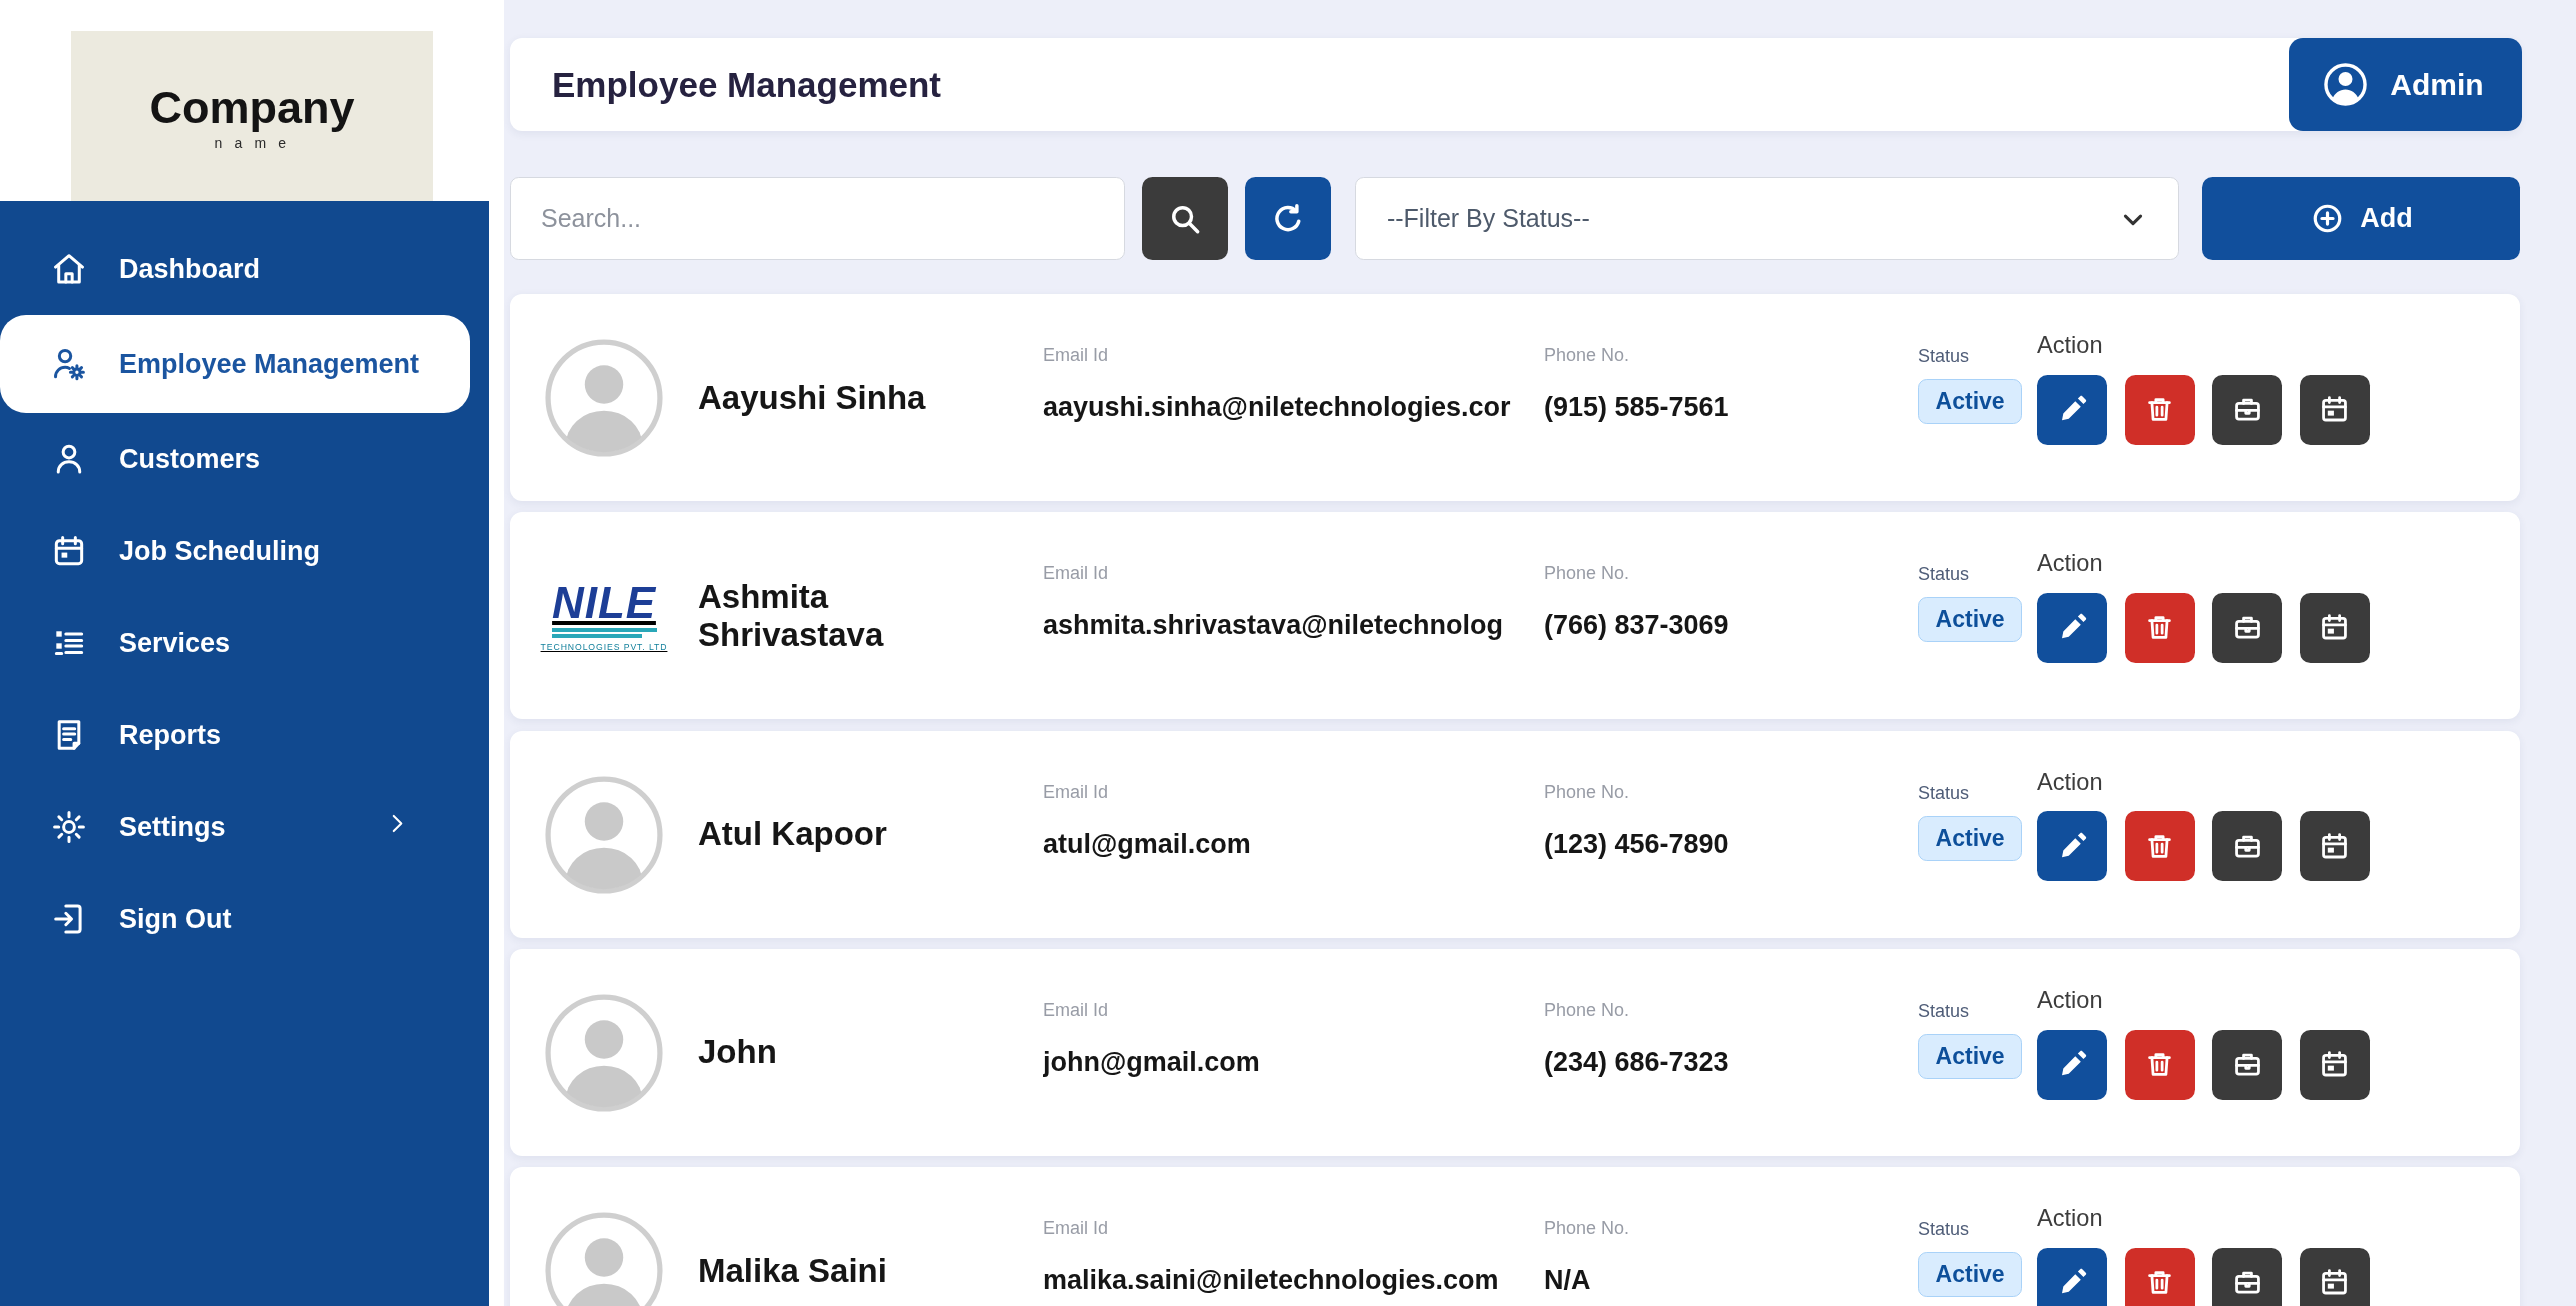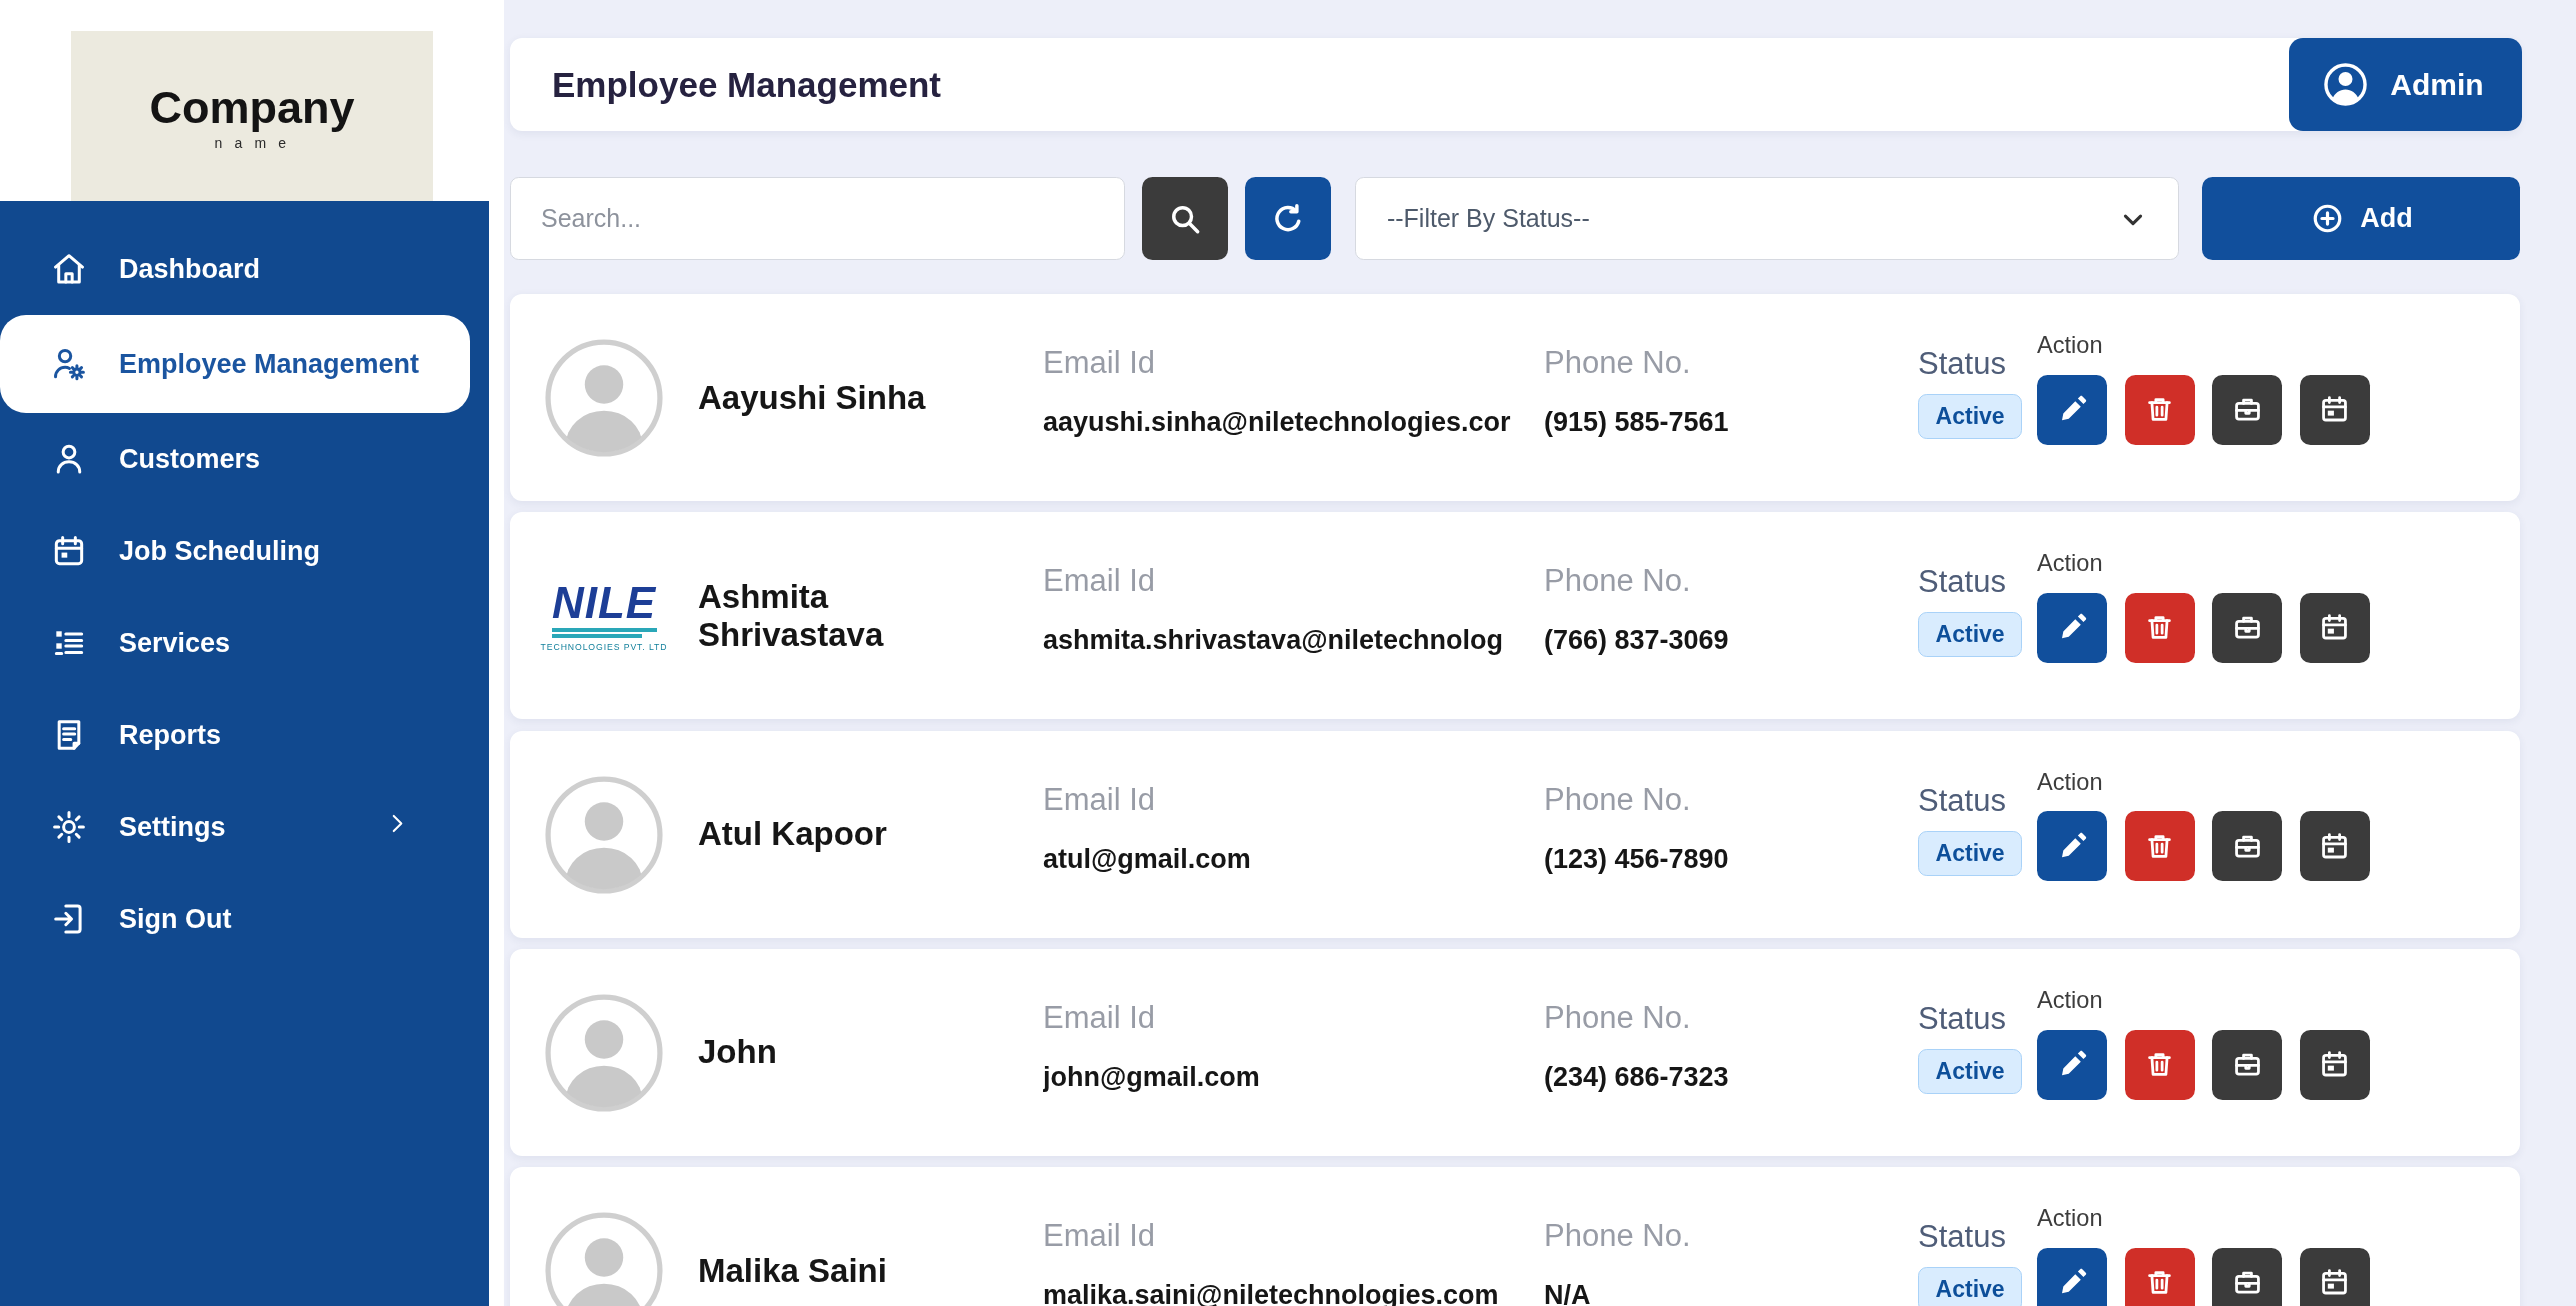--- a/index.html
+++ b/index.html
@@ -54,29 +54,29 @@
   .filter-select svg{width:28px;height:28px;stroke:#333;fill:none;stroke-width:2.6;stroke-linecap:round;stroke-linejoin:round;}
   .add-btn{margin-left:23px;width:318px;background:var(--accent_blue,#114f9c);border:none;border-radius:10.5px;display:flex;align-items:center;justify-content:center;gap:15.7px;color:#fff;font-size:27px;font-weight:700;cursor:pointer;}
   .add-btn svg{width:35px;height:35px;stroke:#fff;fill:none;stroke-width:2.2;stroke-linecap:round;}
 
   
   .list{margin-top:34px;}
   .erow{position:relative;height:207px;margin-bottom:11.3px;}
   .avatar{position:absolute;left:35px;top:45px;width:118px;height:118px;}
   .avatar svg.placeholder{width:118px;height:118px;display:block;}
   .avatar .nile-logo{display:none;}
-  .avatar.nile .nile-logo{display:flex;flex-direction:column;align-items:center;justify-content:center;width:118px;height:118px;}
+  .avatar.nile .nile-logo{display:flex;flex-direction:column;align-items:center;justify-content:center;width:118px;height:118px;text-decoration:underline;}
   .nile-word{font-size:44px;font-weight:800;font-style:italic;color:#1d3e96;letter-spacing:0.9px;line-height:1;}
   .nile-bars{width:105px;margin-top:3.5px;}
   .nile-bars i{display:block;height:3.5px;background:#2aa7b8;margin-bottom:2.6px;}
   .nile-bars i:last-child{width:86%;}
   .nile-sub{font-size:8.7px;color:#13809c;letter-spacing:0.9px;margin-top:1.7px;white-space:nowrap;}
   .ename{position:absolute;left:188px;top:0;height:100%;width:314px;display:flex;align-items:center;font-size:33px;font-weight:700;color:var(--value_dark,#161616);}
   .col{position:absolute;}
-  .col .lbl{display:block;font-size:31px;color:var(--label_gray,#989ca6);}
+  .col .lbl{display:block;font-size:18px;color:var(--label_gray,#989ca6);}
   .col .val{display:block;margin-top:26px;font-size:27px;font-weight:700;color:var(--value_dark,#161616);white-space:nowrap;overflow:hidden;}
   .col-email{left:533px;top:51px;}
   .col-email .val{width:484px;}
   .col-phone{left:1034px;top:51px;}
   .col-phone .val{width:288px;}
   .col-status{left:1408px;top:52px;}
   .col-status .lbl{color:#4f5d78;}
   .status-badge{display:inline-block;margin-top:12.2px;padding:7.9px 16.6px;background:var(--badge_bg,#d9ecfe);border:1.7px solid var(--badge_border,#a9d2f8);border-radius:8.7px;color:var(--badge_text,#0d4f9a);font-size:23px;font-weight:700;}
   .col-action{left:1527px;top:38px;}
   .col-action .lbl{color:#3d3d3d;font-size:23.6px;}

